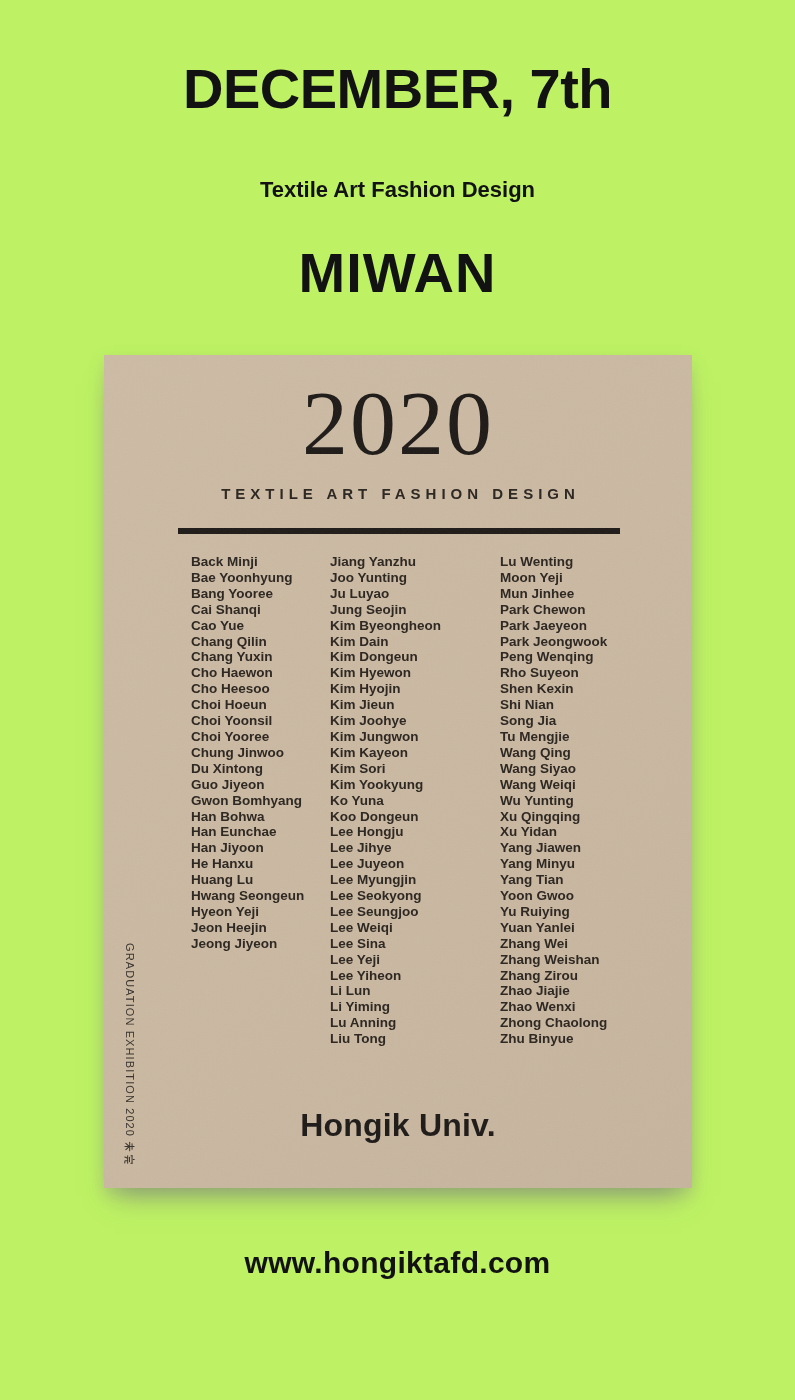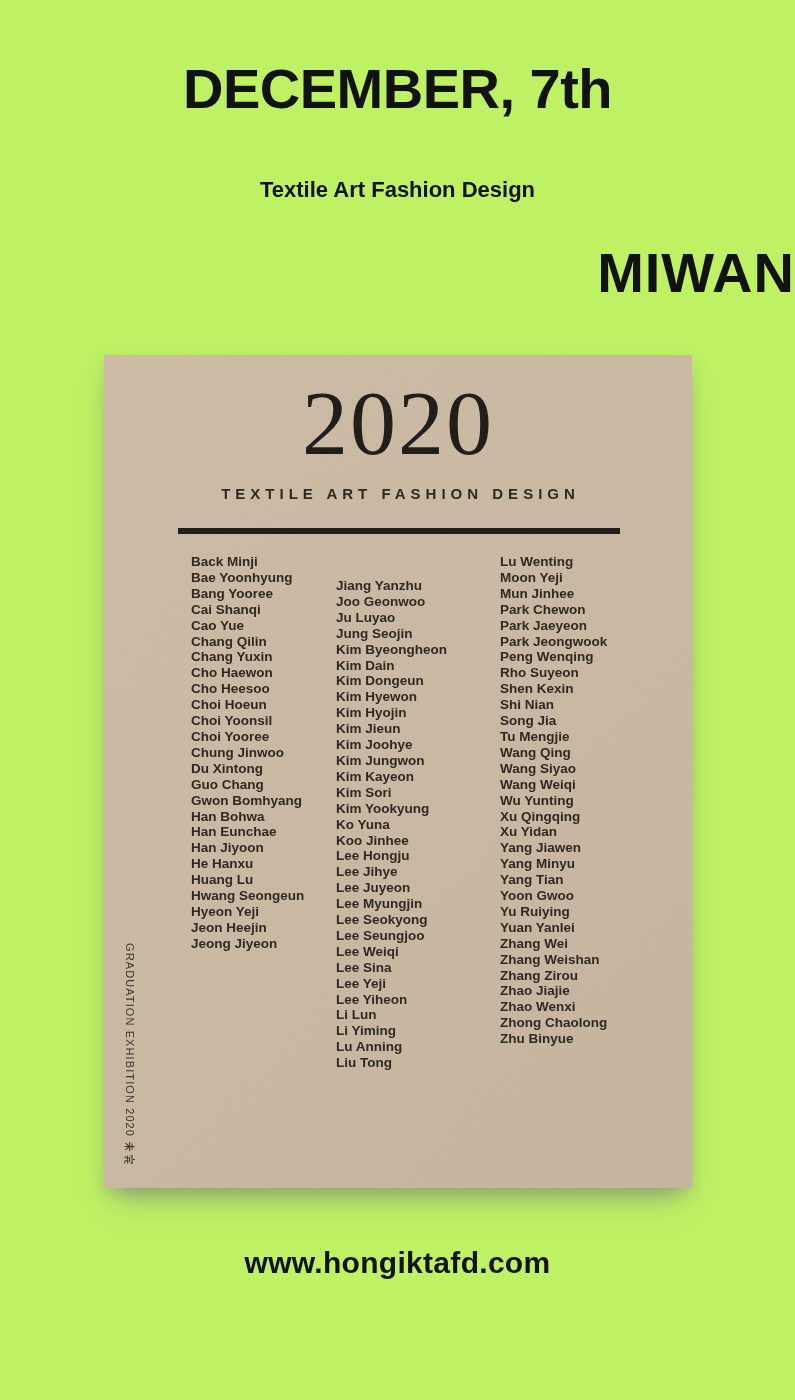--- a/index.html
+++ b/index.html
@@ -16,21 +16,21 @@
     letter-spacing:-0.5px;line-height:1.1;
   }
   .hdr-sub{
     position:absolute;top:176px;left:0;width:795px;
     text-align:center;color:#121212;font-weight:bold;
   }
   .hdr-sub .line1{font-size:22px;line-height:28px;}
   .hdr-sub .line2{font-size:23px;line-height:30px;letter-spacing:-0.2px;}
   .hdr-theme{
     position:absolute;top:242px;left:0;width:795px;
-    text-align:right;font-size:56px;font-weight:bold;color:#121212;
+    text-align:center;font-size:56px;font-weight:bold;color:#121212;
     letter-spacing:1px;line-height:1.1;
   }
   .poster{
     position:absolute;left:104px;top:355px;width:588px;height:833px;
     background:linear-gradient(135deg,#cdbba4 0%,#cab8a1 55%,#c6b49d 100%);
     box-shadow:0 18px 26px -10px rgba(110,110,118,.55), 0 6px 14px rgba(140,140,148,.25);
   }
   .poster-noise{position:absolute;inset:0;width:100%;height:100%;opacity:.06;pointer-events:none;}
   .poster-year{
     position:absolute;top:18px;left:0;width:588px;
@@ -46,21 +46,21 @@
   }
   .poster-rule{
     position:absolute;top:173px;left:74px;width:442px;height:6px;
     background:#1e1a17;
   }
   .names{
     position:absolute;top:199px;left:0;width:588px;
   }
   .names .col{position:absolute;top:0;}
   .col-1{left:87px;}
-  .col-2{left:232px;margin-top:24px;}
+  .col-2{left:226px;}
   .col-3{left:396px;}
   .name-line{
     font-size:13.5px;line-height:15.9px;font-weight:bold;color:#2b251f;
     white-space:nowrap;
   }
   .side-text{
     position:absolute;left:33px;top:588px;width:210px;height:15px;
     transform:rotate(90deg);transform-origin:0 0;
     font-size:11px;line-height:15px;letter-spacing:1.1px;color:#37322c;
     white-space:nowrap;display:flex;align-items:center;gap:4px;
@@ -108,50 +108,50 @@
           <div class="name-line">Cao Yue</div>
           <div class="name-line">Chang Qilin</div>
           <div class="name-line">Chang Yuxin</div>
           <div class="name-line">Cho Haewon</div>
           <div class="name-line">Cho Heesoo</div>
           <div class="name-line">Choi Hoeun</div>
           <div class="name-line">Choi Yoonsil</div>
           <div class="name-line">Choi Yooree</div>
           <div class="name-line">Chung Jinwoo</div>
           <div class="name-line">Du Xintong</div>
-          <div class="name-line">Guo Chang</div>
+          <div class="name-line">Guo Jiyeon</div>
           <div class="name-line">Gwon Bomhyang</div>
           <div class="name-line">Han Bohwa</div>
           <div class="name-line">Han Eunchae</div>
           <div class="name-line">Han Jiyoon</div>
           <div class="name-line">He Hanxu</div>
           <div class="name-line">Huang Lu</div>
           <div class="name-line">Hwang Seongeun</div>
           <div class="name-line">Hyeon Yeji</div>
           <div class="name-line">Jeon Heejin</div>
           <div class="name-line">Jeong Jiyeon</div>
         </div>
       <div class="col col-2">
           <div class="name-line">Jiang Yanzhu</div>
-          <div class="name-line">Joo Geonwoo</div>
+          <div class="name-line">Joo Yunting</div>
           <div class="name-line">Ju Luyao</div>
           <div class="name-line">Jung Seojin</div>
           <div class="name-line">Kim Byeongheon</div>
           <div class="name-line">Kim Dain</div>
           <div class="name-line">Kim Dongeun</div>
           <div class="name-line">Kim Hyewon</div>
           <div class="name-line">Kim Hyojin</div>
           <div class="name-line">Kim Jieun</div>
           <div class="name-line">Kim Joohye</div>
           <div class="name-line">Kim Jungwon</div>
           <div class="name-line">Kim Kayeon</div>
           <div class="name-line">Kim Sori</div>
           <div class="name-line">Kim Yookyung</div>
           <div class="name-line">Ko Yuna</div>
-          <div class="name-line">Koo Jinhee</div>
+          <div class="name-line">Koo Dongeun</div>
           <div class="name-line">Lee Hongju</div>
           <div class="name-line">Lee Jihye</div>
           <div class="name-line">Lee Juyeon</div>
           <div class="name-line">Lee Myungjin</div>
           <div class="name-line">Lee Seokyong</div>
           <div class="name-line">Lee Seungjoo</div>
           <div class="name-line">Lee Weiqi</div>
           <div class="name-line">Lee Sina</div>
           <div class="name-line">Lee Yeji</div>
           <div class="name-line">Lee Yiheon</div>
@@ -211,20 +211,21 @@
           <path d="M1.8 3.2 V4.4"></path>
           <path d="M10.2 3.2 V4.4"></path>
           <path d="M3.6 6 H8.4"></path>
           <path d="M1.8 8 H10.2"></path>
           <path d="M4.7 8 L3.3 11.1"></path>
           <path d="M7.3 8 V10.4 Q7.3 11.1 8.1 11.1 H9.7"></path>
         </svg>
       </span>
     </div>
 
+    <div class="poster-univ">Hongik Univ.</div>
 
     <svg class="poster-noise" xmlns="http://www.w3.org/2000/svg">
       <filter id="paperNoise">
           <feTurbulence type="fractalNoise" baseFrequency="0.9" numOctaves="2" stitchTiles="stitch"></feTurbulence>
           <feColorMatrix type="saturate" values="0"></feColorMatrix>
         </filter>
       <rect width="100%" height="100%" filter="url(#paperNoise)"></rect>
     </svg>
 
   </div>

